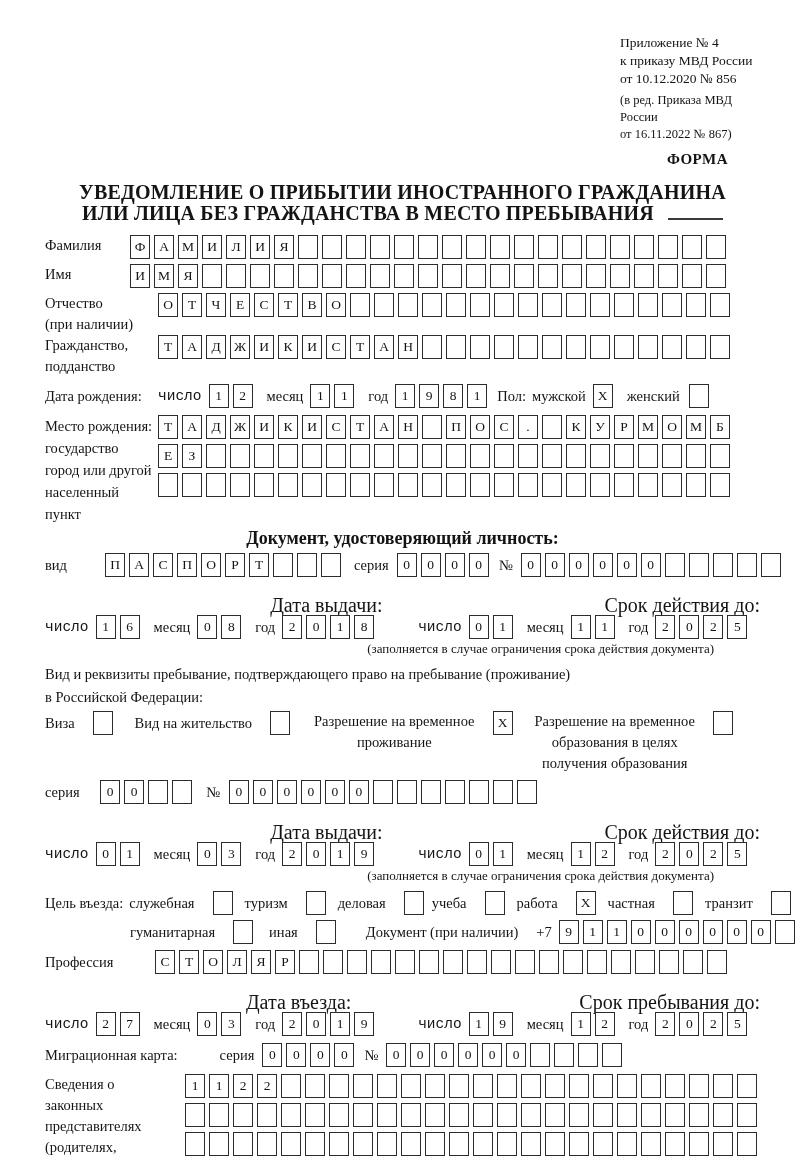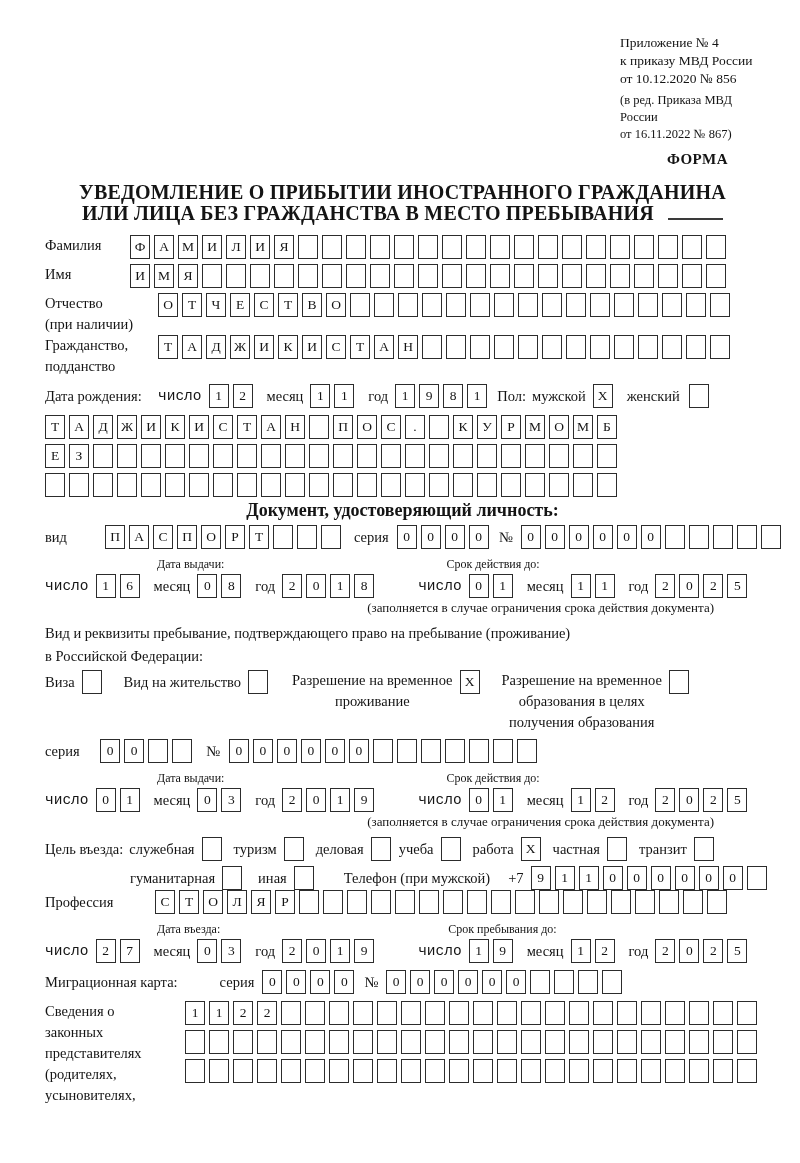--- a/index.html
+++ b/index.html
@@ -33,26 +33,26 @@
     display: inline-flex; align-items: center; justify-content: center;
     font-size: 13.5px; line-height: 1;
   }
   .stack { display: flex; flex-direction: column; gap: 5px; }
 
   
   .dg { display: inline-flex; align-items: center; flex: 0 0 auto; }
   .dg .dg-label { margin: 0 7px 0 14px; line-height: 21px; }
   .dg .dg-label:first-child { margin-left: 0; font-family: Liberation Mono, monospace; }
 
-  .two-heads { display: flex; font-size: 12px; margin-top: 7px; line-height: 17px; }
+  .two-heads { display: flex; font-size: 20px; margin-top: 20px; line-height: 17px; justify-content: flex-end; }
   .note { margin-top: 2px; font-size: 13px; text-align: right; padding-right: 46px; line-height: 16px; }
 
   .para { font-size: 14.5px; line-height: 20px; }
 
-  .cb { display: inline-flex; align-items: center; gap: 7px; flex: 0 0 auto; }
+  .cb { display: inline-flex; align-items: center; gap: 18px; flex: 0 0 auto; }
   .cb.top { align-items: flex-start; }
   .multi { display: inline-block; text-align: center; line-height: 21px; }
 </style>
 </head>
 <body>
 
 <div class="page">
 
   <div class="hdr-right">
     <div>Приложение № 4</div>
@@ -228,20 +228,26 @@
     <span class="cells" style="margin-left:7px">
         <span class="cell">X</span>
       </span>
     <span class="lbl" style="margin-left:14px">женский</span>
     <span class="cells" style="margin-left:9px">
         <span class="cell"></span>
       </span>
   </div>
 
   <div class="row" style="margin-top:7px">
+    <div class="lbl" style="width:113px; line-height:22px">
+      <div>Место рождения:</div>
+      <div>государство</div>
+      <div>город или другой</div>
+      <div>населенный пункт</div>
+    </div>
     <div class="stack">
       <span class="cells">
           <span class="cell">Т</span>
           <span class="cell">А</span>
           <span class="cell">Д</span>
           <span class="cell">Ж</span>
           <span class="cell">И</span>
           <span class="cell">К</span>
           <span class="cell">И</span>
           <span class="cell">С</span>
@@ -563,37 +569,37 @@
         <span class="cells">
           <span class="cell"></span>
         </span>
       </span>
     <span class="cb" style="margin-left:16px">
         <span>иная</span>
         <span class="cells">
           <span class="cell"></span>
         </span>
       </span>
-    <span class="lbl" style="margin-left:30px">Телефон (при мужской)</span>
+    <span class="lbl" style="margin-left:30px">Документ (при наличии)</span>
     <span class="lbl" style="margin-left:18px">+7</span>
     <span class="cells" style="margin-left:7px">
         <span class="cell">9</span>
         <span class="cell">1</span>
         <span class="cell">1</span>
         <span class="cell">0</span>
         <span class="cell">0</span>
         <span class="cell">0</span>
         <span class="cell">0</span>
         <span class="cell">0</span>
         <span class="cell">0</span>
         <span class="cell"></span>
       </span>
   </div>
 
-  <div class="row" style="align-items:center">
+  <div class="row" style="margin-top:6px; align-items:center">
     <span class="lbl" style="width:110px">Профессия</span>
     <span class="cells">
         <span class="cell">С</span>
         <span class="cell">Т</span>
         <span class="cell">О</span>
         <span class="cell">Л</span>
         <span class="cell">Я</span>
         <span class="cell">Р</span>
         <span class="cell"></span>
         <span class="cell"></span>

